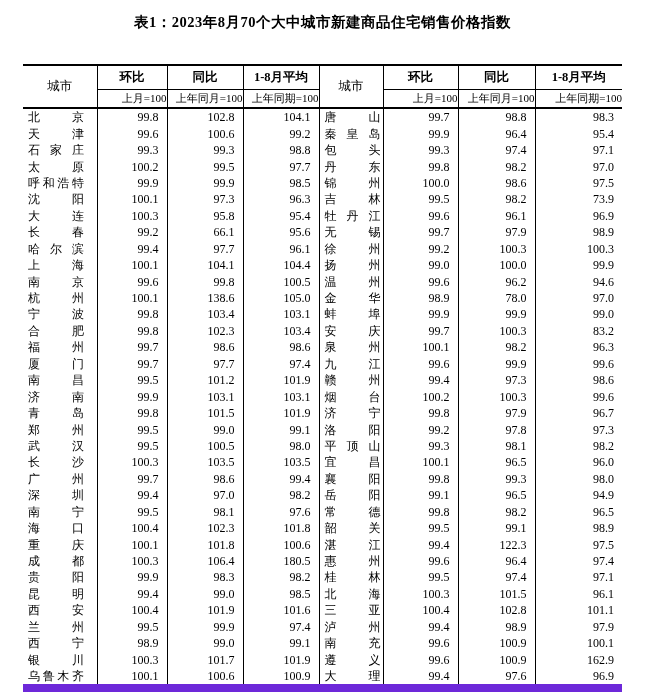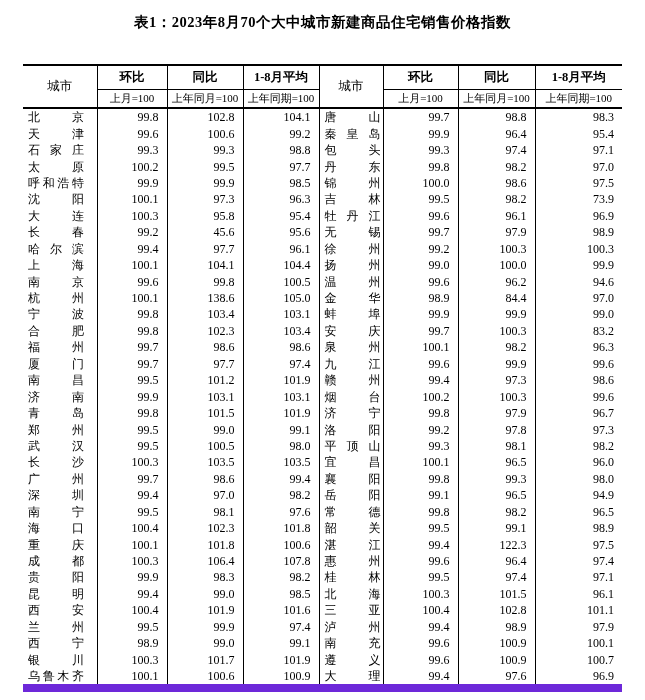--- a/index.html
+++ b/index.html
@@ -29,21 +29,21 @@
     border-right: 1px solid #000;
     padding: 0;
     font-weight: normal;
     vertical-align: middle;
     overflow: hidden;
     white-space: nowrap;
   }
   th.no-r, td.no-r { border-right: none; }
   thead tr.hdr1 th { height: 23px; font-size: 12.5px; }
   thead tr.hdr1 th.group { border-bottom: 1px solid #000; font-weight: bold; }
-  thead tr.hdr2 th { height: 17px; font-size: 11px; border-bottom: 2px solid #000; }
+  thead tr.hdr2 th { height: 17px; font-size: 11px; border-bottom: 2px solid #000; text-align: right; }
   thead th.city-hd { border-bottom: 2px solid #000; font-size: 12.5px; }
   thead th { text-align: center; }
   tbody td { height: 16.45px; font-size: 12px; line-height: 1; }
   td.num { text-align: right; padding-right: 8px; }
   td.city { padding-left: 5px; }
   .city-box {
     display: flex;
     justify-content: space-between;
     width: 56px;
     font-size: 12px;
@@ -234,21 +234,21 @@
           <td class="num no-r">96.9</td>
         </tr>
         <tr>
           <td class="city">
             <div class="city-box">
               <span>长</span>
               <span>春</span>
             </div>
           </td>
           <td class="num">99.2</td>
-          <td class="num">45.6</td>
+          <td class="num">66.1</td>
           <td class="num">95.6</td>
           <td class="city">
             <div class="city-box">
               <span>无</span>
               <span>锡</span>
             </div>
           </td>
           <td class="num">99.7</td>
           <td class="num">97.9</td>
           <td class="num no-r">98.9</td>
@@ -324,21 +324,21 @@
           <td class="num">100.1</td>
           <td class="num">138.6</td>
           <td class="num">105.0</td>
           <td class="city">
             <div class="city-box">
               <span>金</span>
               <span>华</span>
             </div>
           </td>
           <td class="num">98.9</td>
-          <td class="num">84.4</td>
+          <td class="num">78.0</td>
           <td class="num no-r">97.0</td>
         </tr>
         <tr>
           <td class="city">
             <div class="city-box">
               <span>宁</span>
               <span>波</span>
             </div>
           </td>
           <td class="num">99.8</td>
@@ -637,21 +637,21 @@
         </tr>
         <tr>
           <td class="city">
             <div class="city-box">
               <span>成</span>
               <span>都</span>
             </div>
           </td>
           <td class="num">100.3</td>
           <td class="num">106.4</td>
-          <td class="num">107.8</td>
+          <td class="num">180.5</td>
           <td class="city">
             <div class="city-box">
               <span>惠</span>
               <span>州</span>
             </div>
           </td>
           <td class="num">99.6</td>
           <td class="num">96.4</td>
           <td class="num no-r">97.4</td>
         </tr>
@@ -766,21 +766,21 @@
           <td class="num">101.7</td>
           <td class="num">101.9</td>
           <td class="city">
             <div class="city-box">
               <span>遵</span>
               <span>义</span>
             </div>
           </td>
           <td class="num">99.6</td>
           <td class="num">100.9</td>
-          <td class="num no-r">100.7</td>
+          <td class="num no-r">162.9</td>
         </tr>
         <tr>
           <td class="city">
             <div class="city-box">
               <span>乌</span>
               <span>鲁</span>
               <span>木</span>
               <span>齐</span>
             </div>
           </td>

